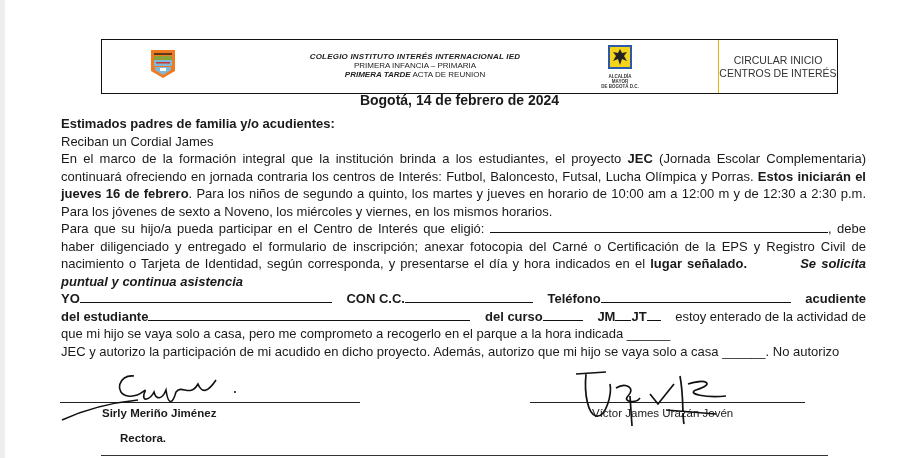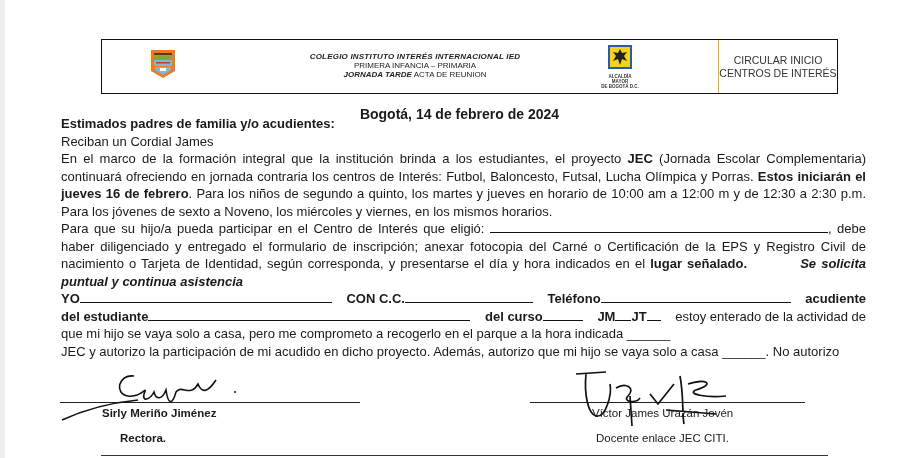--- a/index.html
+++ b/index.html
@@ -12,21 +12,21 @@
   .header-box { position:absolute; left:101px; top:39px; width:737px; height:55px; border:1.5px solid #111; display:flex; }
   .hb-left { position:relative; flex:1; }
   .hb-right { width:119px; border-left:1px solid #eab308; display:flex; align-items:center; justify-content:center; text-align:center; font-size:10.5px; line-height:13px; color:#333; }
   .school-logo { position:absolute; left:48px; top:9px; width:26px; height:30px; }
   .school-text { position:absolute; left:178px; top:12px; width:270px; text-align:center; font-size:8px; line-height:9px; color:#222; }
   .school-text .t1 { font-weight:bold; font-style:italic; letter-spacing:0.2px; }
   .school-text .t3 { font-style:italic; font-weight:bold; }
   .alcaldia-logo { position:absolute; left:498px; top:4px; width:40px; height:46px; text-align:center; }
   .alcaldia-logo .cap { font-size:4.5px; line-height:5px; font-weight:bold; color:#333; }
 
-  .date-title { position:absolute; left:0; width:919px; top:106px; text-align:center; font-weight:bold; font-size:14px; }
+  .date-title { position:absolute; left:0; width:919px; top:92px; text-align:center; font-weight:bold; font-size:14px; }
 
   .body-text { position:absolute; left:61px; top:115px; width:805px; font-size:13px; line-height:17.5px; text-align:justify; }
   .body-text p { margin:0; }
   .b { font-weight:bold; }
   .bi { font-weight:bold; font-style:italic;margin-left:48px; }
   .line { display:flex; justify-content:space-between; white-space:nowrap; }
   .blank { display:inline-block; border-bottom:1px solid #111; height:12px; vertical-align:baseline; }
 
   .sig-left { position:absolute; left:60px; top:372px; width:300px; }
   .sig-right { position:absolute; left:530px; top:372px; width:275px; }
@@ -50,21 +50,21 @@
         <rect x="4" y="4" width="18" height="2" fill="#5a3a1a"></rect>
         <rect x="4" y="7" width="18" height="4" fill="#8aa13a"></rect>
         <rect x="4" y="11" width="18" height="6" fill="#7fb8d8"></rect>
         <rect x="6" y="13" width="14" height="1.5" fill="#c33"></rect>
         <path d="M5 18 H21 V21 L13 26 L5 21 Z" fill="#7fb8d8"></path>
         <rect x="10" y="19" width="6" height="3" fill="#fff"></rect>
       </svg>
       <div class="school-text">
         <div class="t1">COLEGIO INSTITUTO INTERÉS INTERNACIONAL IED</div>
         <div>PRIMERA INFANCIA – PRIMARIA</div>
-        <div><span class="t3">JORNADA TARDE</span><span> ACTA DE REUNION</span></div>
+        <div><span class="t3">PRIMERA TARDE</span><span> ACTA DE REUNION</span></div>
       </div>
       <div class="alcaldia-logo">
         <svg width="26" height="26" viewBox="0 0 26 26">
           <rect x="1" y="1" width="24" height="24" fill="#2d5aa8"></rect>
           <rect x="3" y="3" width="20" height="20" fill="#f3d31b"></rect>
           <path d="M13 5 L15 9 L20 8 L17 12 L20 17 L15 15 L13 21 L11 15 L6 17 L9 12 L6 8 L11 9 Z" fill="#222"></path>
         </svg>
         <div class="cap">ALCALDÍA MAYOR</div>
         <div class="cap">DE BOGOTÁ D.C.</div>
       </div>
@@ -104,17 +104,16 @@
     <div class="sig-name" style="padding-left:42px">Sirly Meriño Jiménez</div>
     <div class="sig-role" style="padding-left:60px">Rectora.</div>
   </div>
 
   <div class="sig-right">
     <svg class="signature-svg" style="left:36px;top:-18px" width="200" height="80" viewBox="0 0 200 80">
       <path d="M10 20 L40 18 M20 20 C18 40, 22 60, 30 62 C40 64, 46 40, 44 30 M50 34 C60 28, 70 34, 62 42 C56 48, 70 50, 74 44 M64 42 L66 72 M84 40 L92 50 L108 30 M114 22 C118 44, 116 60, 118 70 M122 30 C140 24, 150 30, 130 36 C120 40, 140 44, 160 42 M100 56 L150 60" fill="none" stroke="#111" stroke-width="1.7"></path>
     </svg>
     <div class="sig-rule"></div>
     <div class="sig-name" style="padding-left:62px;font-weight:normal">Víctor James Urazán Jovén</div>
-    <div class="sig-role" style="padding-left:66px;font-weight:normal">Docente enlace JEC CITI.</div>
   </div>
 
   <div class="bottom-rule"></div>
 </div>
 
 </body></html>

